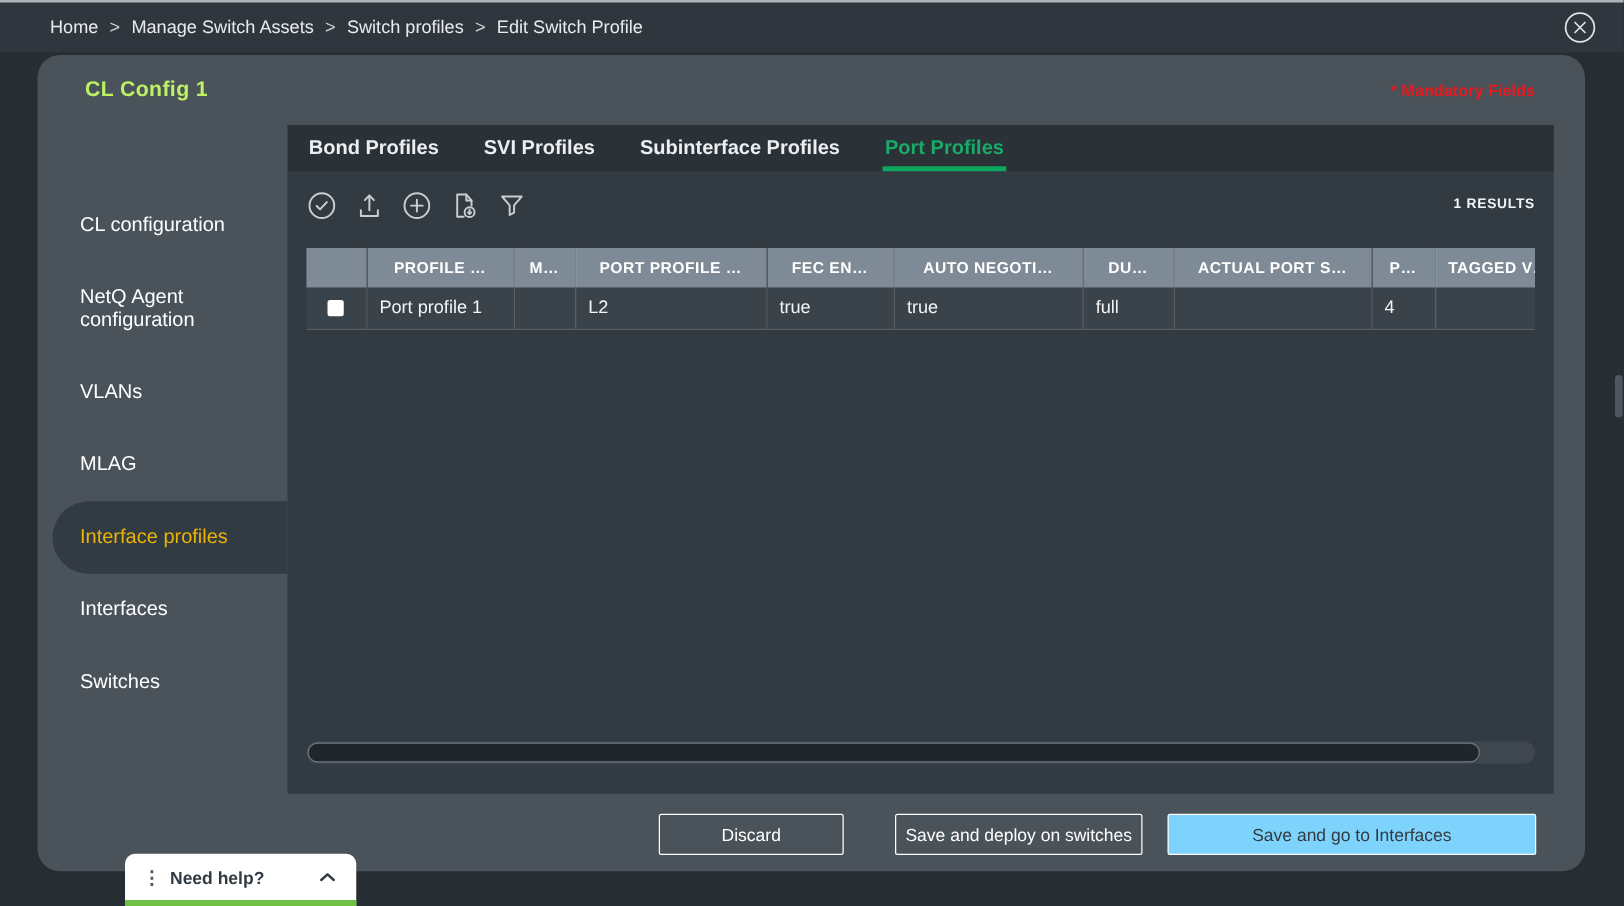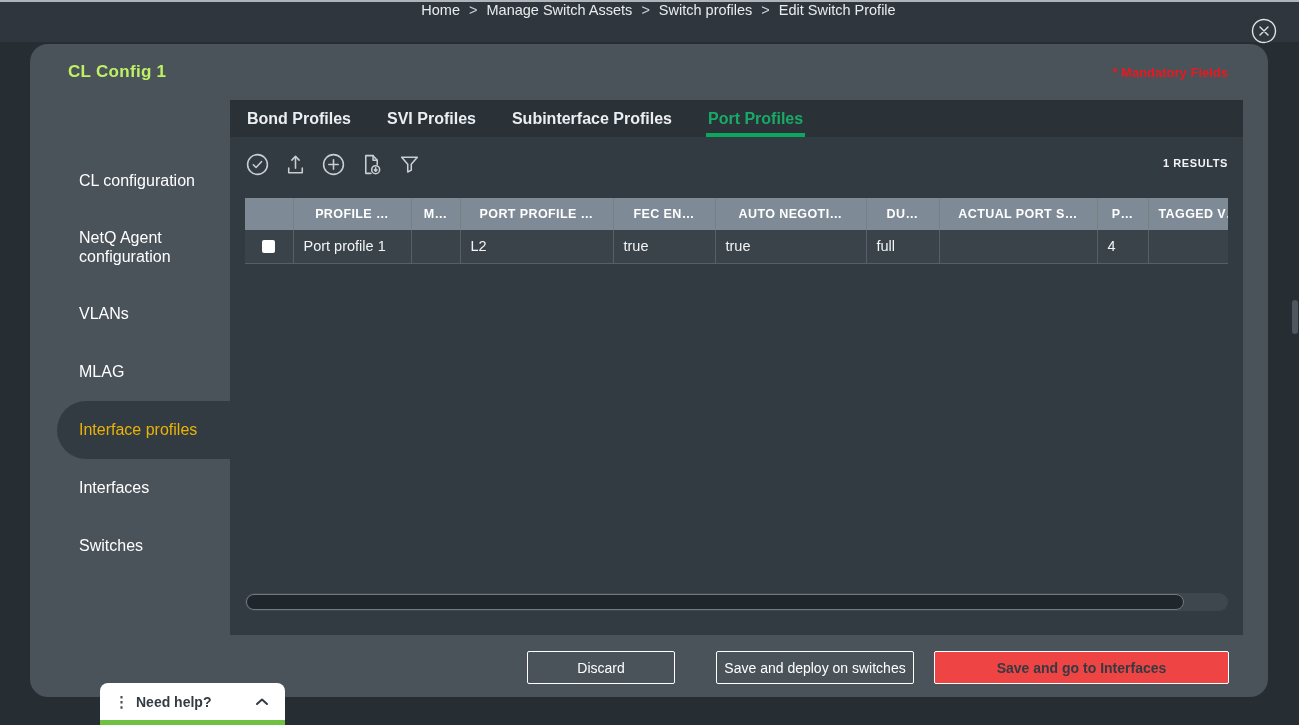--- a/index.html
+++ b/index.html
@@ -8,21 +8,21 @@
     position:relative;
     background:#262d33;
     font-family:"Liberation Sans", sans-serif;
     -webkit-font-smoothing:antialiased;
   }
 
   
   .topbar {
     position:absolute; top:0; left:0; width:1299px; height:42px;
     background:#2f363d; border-top:2px solid #aeb4ba;
-    display:flex; align-items:center; padding:0 22px 0 40px;flex-direction:column;
+    display:flex; align-items:center; padding:0 22px 0 40px;
   }
   .crumbs { display:flex; align-items:center; color:#e9ecee; font-size:14.5px; }
   .crumb { cursor:pointer; white-space:nowrap; }
   .crumb-sep { margin:0 9px; color:#cdd2d6; }
   .close-btn { margin-left:auto; width:26px; height:26px; cursor:pointer; display:flex; }
 
   
   .modal {
     position:absolute; left:30px; top:44px; width:1238px; height:653px;
     background:#4a525a; border-radius:18px;
@@ -30,21 +30,21 @@
   .modal-title {
     position:absolute; left:38px; top:18px; height:20px;
     color:#bef264; font-size:17px; font-weight:600; letter-spacing:.3px;
   }
   .mandatory {
     position:absolute; right:40px; top:21px;
     color:#e8191f; font-size:13px; font-weight:700;
   }
 
   
-  .sidebar { position:absolute; left:0; top:108px; width:200px;margin-left:15px; }
+  .sidebar { position:absolute; left:0; top:108px; width:200px; }
   .side-item {
     height:58px; display:flex; align-items:center;
     padding-left:34px; color:#ffffff; font-size:16px; font-weight:500;
     line-height:1.15; cursor:pointer;
   }
   .side-item.tall { height:75px; }
   .side-item.active {
     background:#333b42; border-radius:29px 0 0 29px;
     margin-left:12px; padding-left:22px; color:#eab308;
   }
@@ -108,21 +108,21 @@
     background:#1f262c; border:1px solid #707a83; border-radius:8px; cursor:grab;
   }
 
   
   .fbtn {
     position:absolute; top:607px; height:33px;
     display:flex; align-items:center; justify-content:center;
     font-size:14px; border-radius:2px; cursor:pointer; white-space:nowrap;
   }
   .fbtn.outline { border:1.5px solid #ffffff; color:#ffffff; background:transparent; }
-  .fbtn.solid { background:#ef4444; color:#333b42; border:1.5px solid #ffffff;font-weight:bold; }
+  .fbtn.solid { background:#7dd3fc; color:#333b42; border:1.5px solid #ffffff; }
   .btn-discard { left:497px; width:148px; }
   .btn-deploy  { left:686px; width:198px;text-align:right; }
   .btn-primary { left:904px; width:295px; }
 
   
   .help {
     position:absolute; left:100px; top:683px; width:185px; height:42px;
     background:#ffffff; border-radius:8px 8px 0 0;
     display:flex; align-items:center; padding:0 16px 4px 14px; cursor:pointer;
   }

